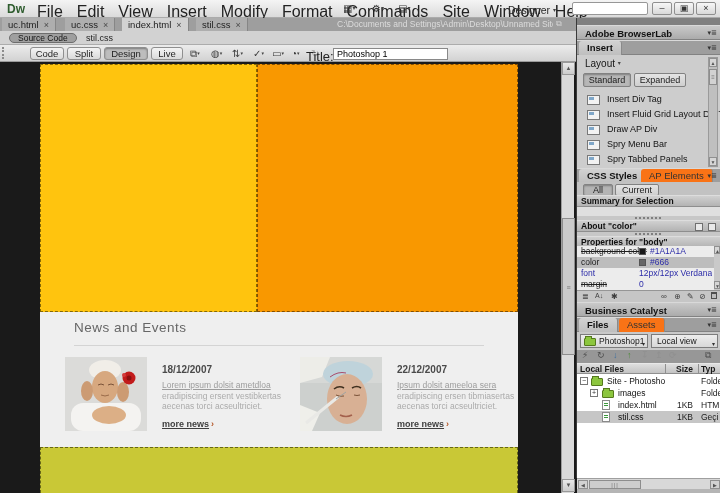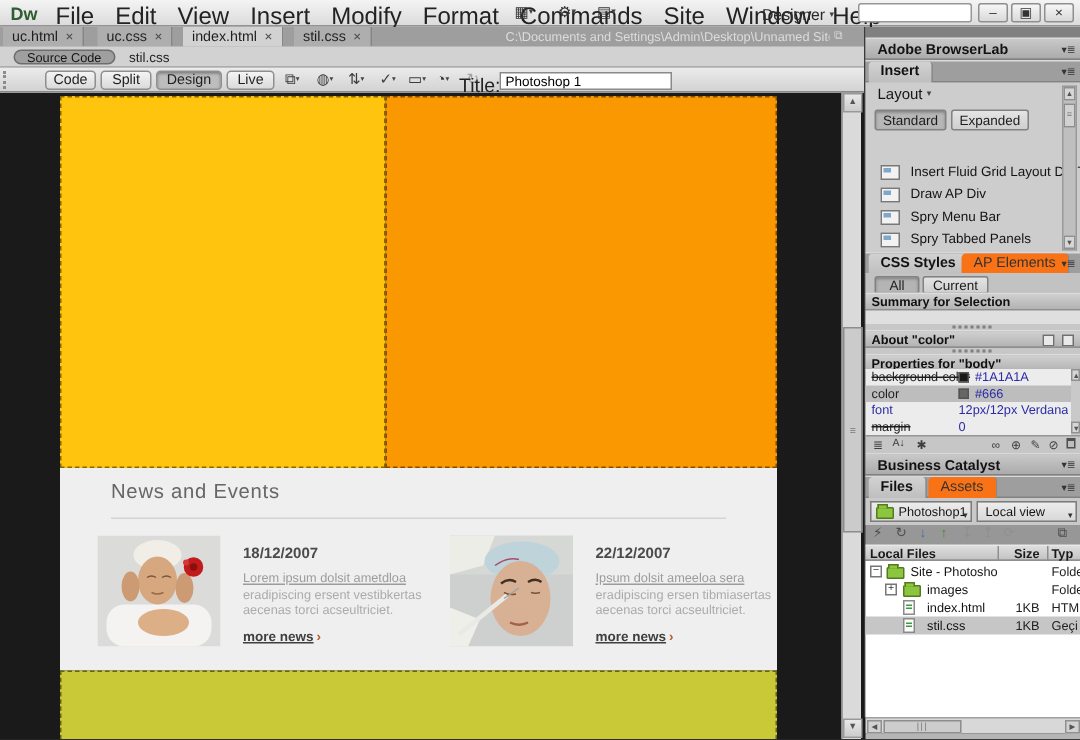--- a/index.html
+++ b/index.html
@@ -283,20 +283,26 @@
     </div>
 
     <div class="abs phdr" style="top:22px;background:#9E9E9E">
       <span class="ptab" style="left:2px">Insert</span>
       <span class="pmenu">▾≣</span>
     </div>
     <div class="abs insert-body">
       <span class="cat-dd"><span>Layout</span> <span class="mb-caret">▾</span></span>
       <span class="modebtn pressed" style="left:6px;width:48px">Standard</span>
       <span class="modebtn" style="left:57px;width:52px">Expanded</span>
+      <div class="ins-item" style="top:38px">
+          <span class="ins-ico">
+            <i></i>
+          </span>
+          <span class="ins-label">Insert Div Tag</span>
+        </div>
       <div class="ins-item" style="top:53px">
           <span class="ins-ico">
             <i></i>
           </span>
           <span class="ins-label">Insert Fluid Grid Layout Div Tag</span>
         </div>
       <div class="ins-item" style="top:68px">
           <span class="ins-ico">
             <i></i>
           </span>

